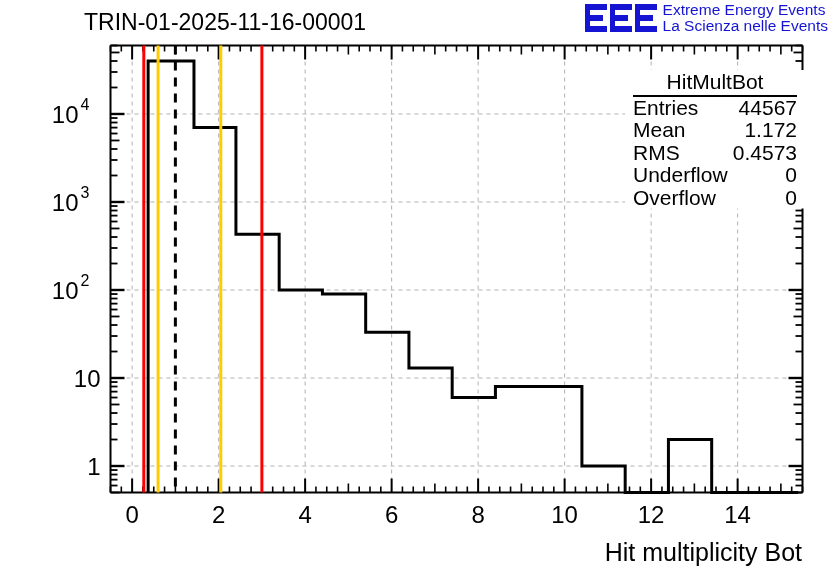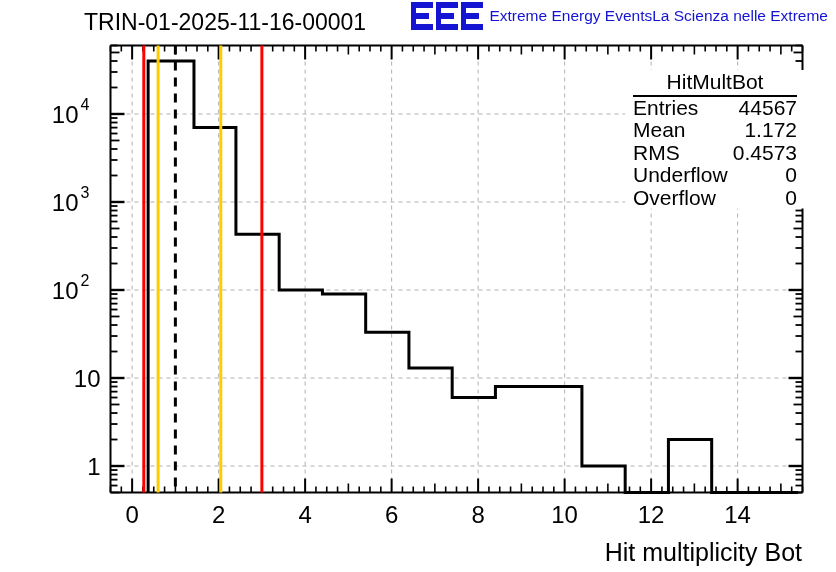--- a/index.html
+++ b/index.html
@@ -8,21 +8,21 @@
   #plot{position:absolute;left:0;top:0;}
   svg text{font-family:"Liberation Sans",sans-serif;fill:#000;}
   .logo-wrap{position:absolute;right:8px;top:2px;display:flex;align-items:center;gap:6px;}
   .logo-e{display:flex;gap:3px;}
   .eglyph{width:22px;height:28px;position:relative;}
   .eglyph span{position:absolute;left:0;background:#1414d2;}
   .eglyph .b1{top:0;width:22px;height:6px;}
   .eglyph .b2{top:11px;width:18px;height:6px;}
   .eglyph .b3{top:22px;width:22px;height:6px;}
   .eglyph .v{top:0;left:0;width:5px;height:28px;}
-  .logo-txt{display:flex;flex-direction:row;line-height:1.06;}
+  .logo-txt{display:flex;flex-direction:column;line-height:1.06;}
   .logo-txt div{color:#1414d2;font-size:15.5px;white-space:nowrap;font-family:"Liberation Sans",sans-serif;}
 </style>
 </head>
 <body>
 
 <div id="root">
 
   <div class="logo-wrap">
     <div class="logo-e">
       <div class="eglyph">
@@ -39,21 +39,21 @@
         </div>
       <div class="eglyph">
           <span class="v"></span>
           <span class="b1"></span>
           <span class="b2"></span>
           <span class="b3"></span>
         </div>
     </div>
     <div class="logo-txt">
       <div>Extreme Energy Events</div>
-      <div>La Scienza nelle Extreme</div>
+      <div>La Scienza nelle Events</div>
     </div>
   </div>
 
   <svg id="plot" width="836" height="572">
     <g id="g-title">
       <text id="plot-title" x="84" y="30" font-size="23">TRIN-01-2025-11-16-00001</text>
     </g>
     <g id="g-grid">
         <line x1="132.125" y1="45.5" x2="132.125" y2="492.5" stroke="#b0b0b0" stroke-width="1" stroke-dasharray="4,4"></line>
         <line x1="218.625" y1="45.5" x2="218.625" y2="492.5" stroke="#b0b0b0" stroke-width="1" stroke-dasharray="4,4"></line>

